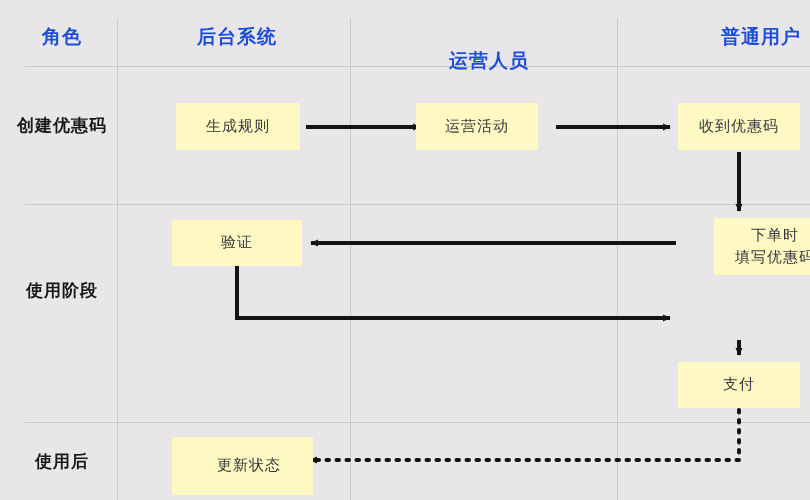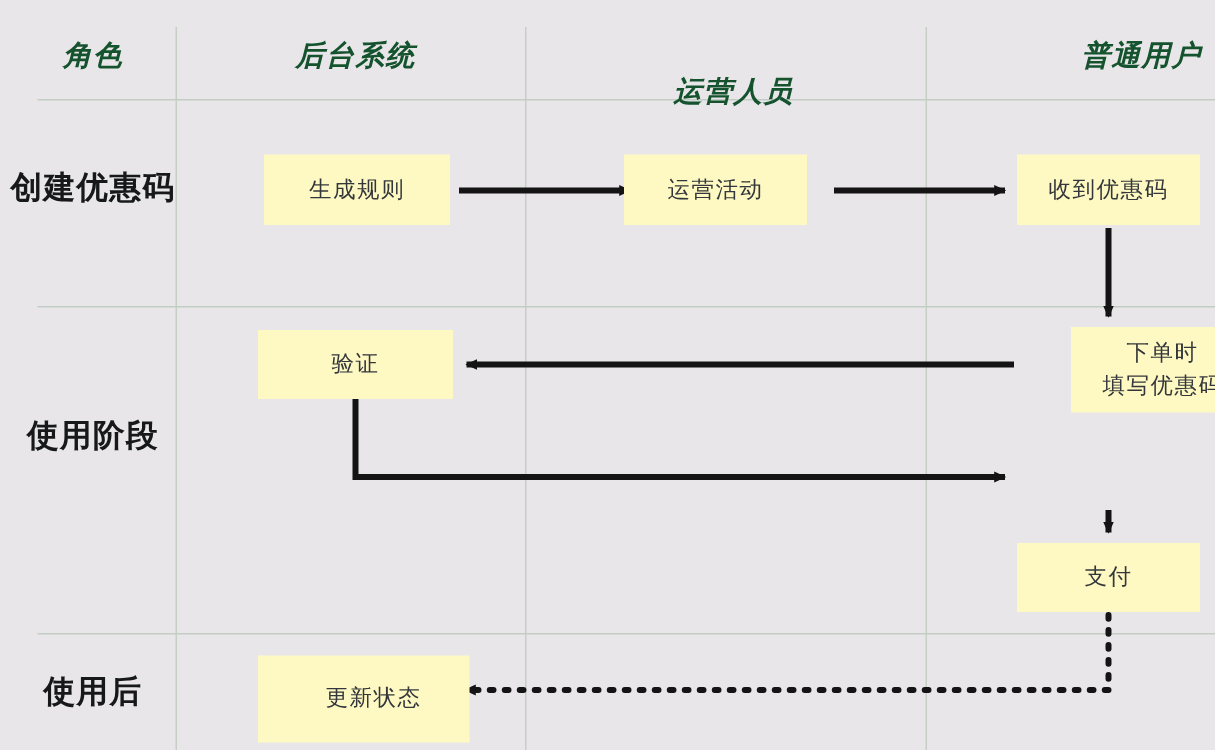--- a/index.html
+++ b/index.html
@@ -11,31 +11,30 @@
   }
   #canvas{position:relative;width:810px;height:500px;}
 
   
   .vline{position:absolute;width:1px;background:#c6cec6;}
   .hline{position:absolute;height:1px;background:#c3cdc4;}
 
   
   .col-header{
     position:absolute;
-    font-size:19px;font-weight:700;color:#14532d;
+    font-size:19px;font-weight:700;color:#1d4ed8;
     letter-spacing:1px;
     text-align:center;
     white-space:nowrap;
     transform:translateX(-50%);
-    font-style:italic;
   }
   
   .row-label{
     position:absolute;
-    font-size:21px;font-weight:700;color:#16181a;
+    font-size:17px;font-weight:700;color:#16181a;
     letter-spacing:1px;
     white-space:nowrap;
     text-align:center;
     transform:translate(-50%,-50%);
   }
 
   
   .node{
     position:absolute;
     background:#fef9c3;

